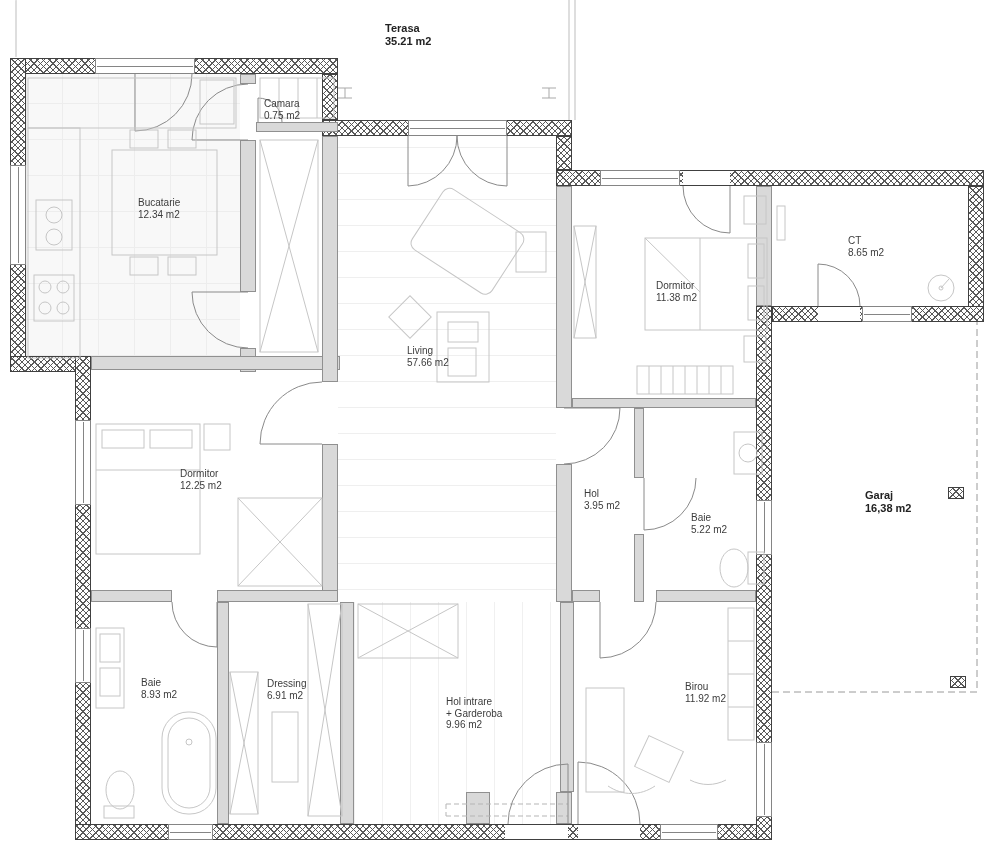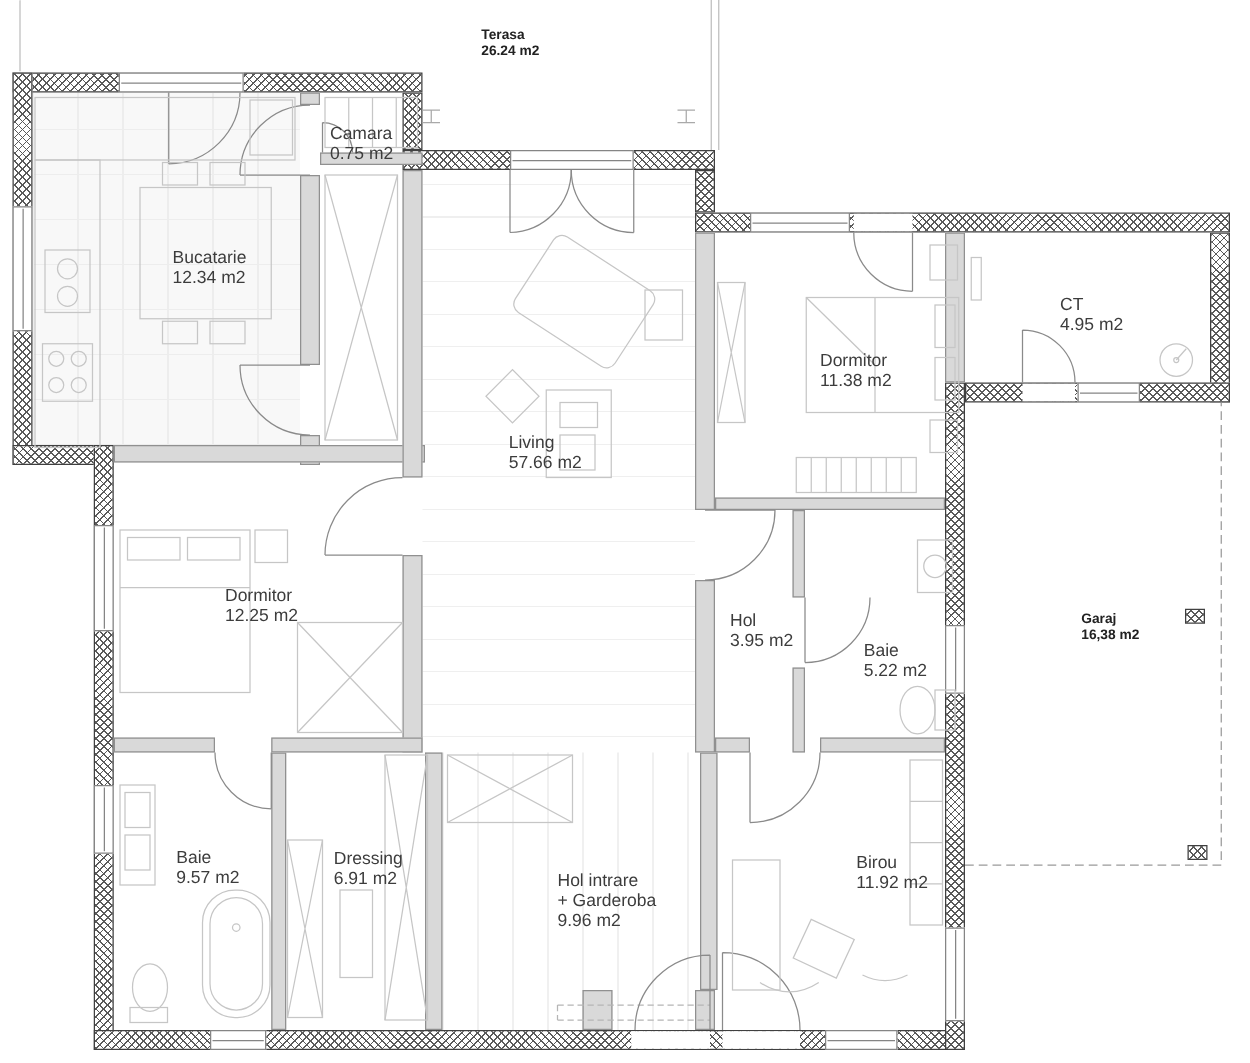--- a/index.html
+++ b/index.html
@@ -15,21 +15,21 @@
      repeating-linear-gradient(90deg,#f0f0f0 0,#f0f0f0 1px,transparent 1px,transparent 28px),#fff;}
   .w{position:absolute;z-index:2;box-sizing:border-box;border:1px solid #404040;background:
      repeating-linear-gradient(45deg,#5a5a5a 0,#5a5a5a 1px,transparent 1px,transparent 4.5px),
      repeating-linear-gradient(-45deg,#5a5a5a 0,#5a5a5a 1px,transparent 1px,transparent 4.5px),#fff;}
   .g{position:absolute;z-index:2;box-sizing:border-box;background:#d9d9d9;border:1px solid #909090;}
   .gap{position:absolute;z-index:3;background:#fff;}
   .win{position:absolute;z-index:3;background:#fff;border:1px solid #858585;box-sizing:border-box;}
   .win.h::after{content:"";position:absolute;left:1px;right:1px;top:50%;border-top:1px solid #858585;}
   .win.v::after{content:"";position:absolute;top:1px;bottom:1px;left:50%;border-left:1px solid #858585;}
   svg.overlay{position:absolute;left:0;top:0;z-index:4;}
-  .lbl{position:absolute;z-index:6;font-size:14px;line-height:1.15;color:#3c3c3c;white-space:nowrap;}
+  .lbl{position:absolute;z-index:6;font-size:10px;line-height:1.15;color:#3c3c3c;white-space:nowrap;}
   .lbl.bold{font-weight:bold;font-size:11px;color:#222;}
 </style>
 </head>
 <body>
 
 <div id="plan">
 
   <div class="floor floor-grid" style="left:26px;top:74px;width:214px;height:282px"></div>
   <div class="floor floor-planks" style="left:338px;top:136px;width:218px;height:454px"></div>
   <div class="floor floor-planks-v" style="left:354px;top:602px;width:202px;height:222px"></div>
@@ -205,61 +205,61 @@
 
       <circle cx="941" cy="288" r="13"></circle>
       <path d="M941,288 L949,279"></path>
         <circle cx="941" cy="288" r="2"></circle>
       <rect x="777" y="206" width="8" height="34"></rect>
     </g>
   </svg>
 
   <div class="lbl bold" style="left:385px;top:22px">
     <div>Terasa</div>
-    <div>26.24 m2</div>
+    <div>35.21 m2</div>
   </div>
   <div class="lbl" style="left:264px;top:98px">
     <div>Camara</div>
     <div>0.75 m2</div>
   </div>
   <div class="lbl" style="left:138px;top:197px">
     <div>Bucatarie</div>
     <div>12.34 m2</div>
   </div>
   <div class="lbl" style="left:407px;top:345px">
     <div>Living</div>
     <div>57.66 m2</div>
   </div>
   <div class="lbl" style="left:656px;top:280px">
     <div>Dormitor</div>
     <div>11.38 m2</div>
   </div>
   <div class="lbl" style="left:848px;top:235px">
     <div>CT</div>
-    <div>4.95 m2</div>
+    <div>8.65 m2</div>
   </div>
   <div class="lbl" style="left:180px;top:468px">
     <div>Dormitor</div>
     <div>12.25 m2</div>
   </div>
   <div class="lbl" style="left:584px;top:488px">
     <div>Hol</div>
     <div>3.95 m2</div>
   </div>
   <div class="lbl" style="left:691px;top:512px">
     <div>Baie</div>
     <div>5.22 m2</div>
   </div>
   <div class="lbl bold" style="left:865px;top:489px">
     <div>Garaj</div>
     <div>16,38 m2</div>
   </div>
   <div class="lbl" style="left:141px;top:677px">
     <div>Baie</div>
-    <div>9.57 m2</div>
+    <div>8.93 m2</div>
   </div>
   <div class="lbl" style="left:267px;top:678px">
     <div>Dressing</div>
     <div>6.91 m2</div>
   </div>
   <div class="lbl" style="left:446px;top:696px">
     <div>Hol intrare</div>
     <div>+ Garderoba</div>
     <div>9.96 m2</div>
   </div>

